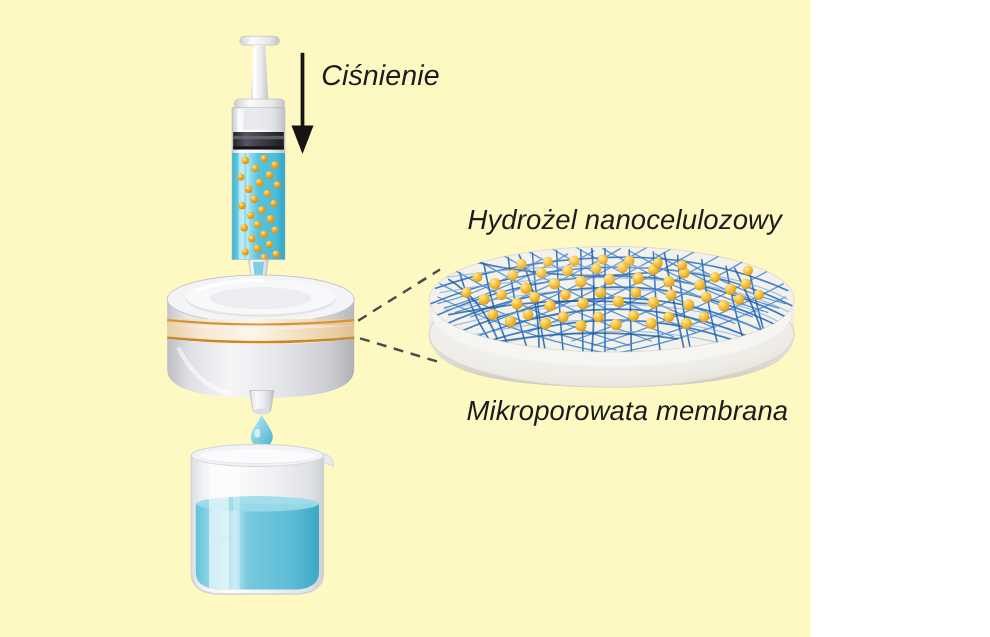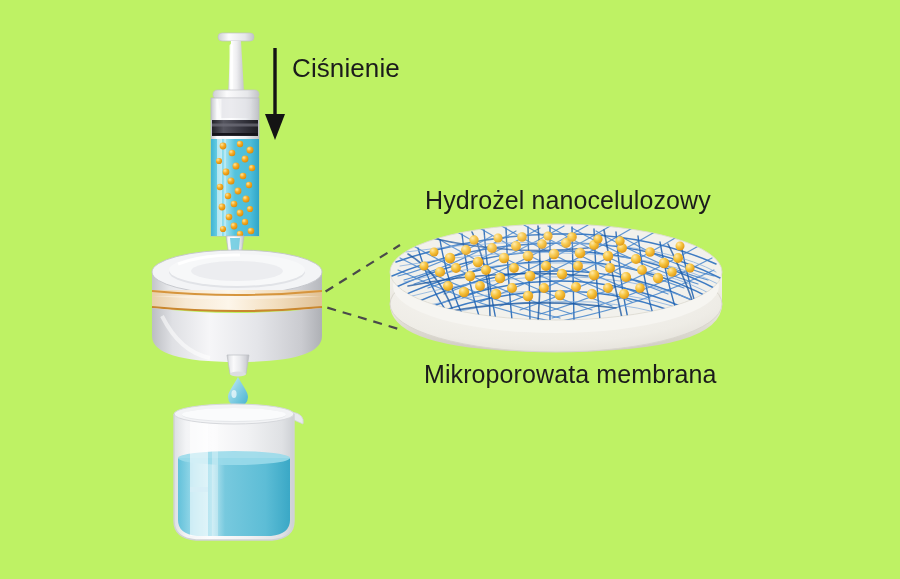--- a/index.html
+++ b/index.html
@@ -6,24 +6,25 @@
   html, body {
     margin: 0;
     padding: 0;
     background: #ffffff;
   }
   body {
     font-family: "Liberation Sans", sans-serif;
   }
   #figure {
     position: relative;
-    width: 900px;
+    width: 737px;
     height: 579px;
-    background: #bef264;
+    background: #fef9c3;
     overflow: hidden;
+    font-style: italic;
   }
   #scene {
     position: absolute;
     inset: 0;
     width: 900px;
     height: 579px;
   }
   .fig-label {
     position: absolute;
     color: #1b1b1b;

